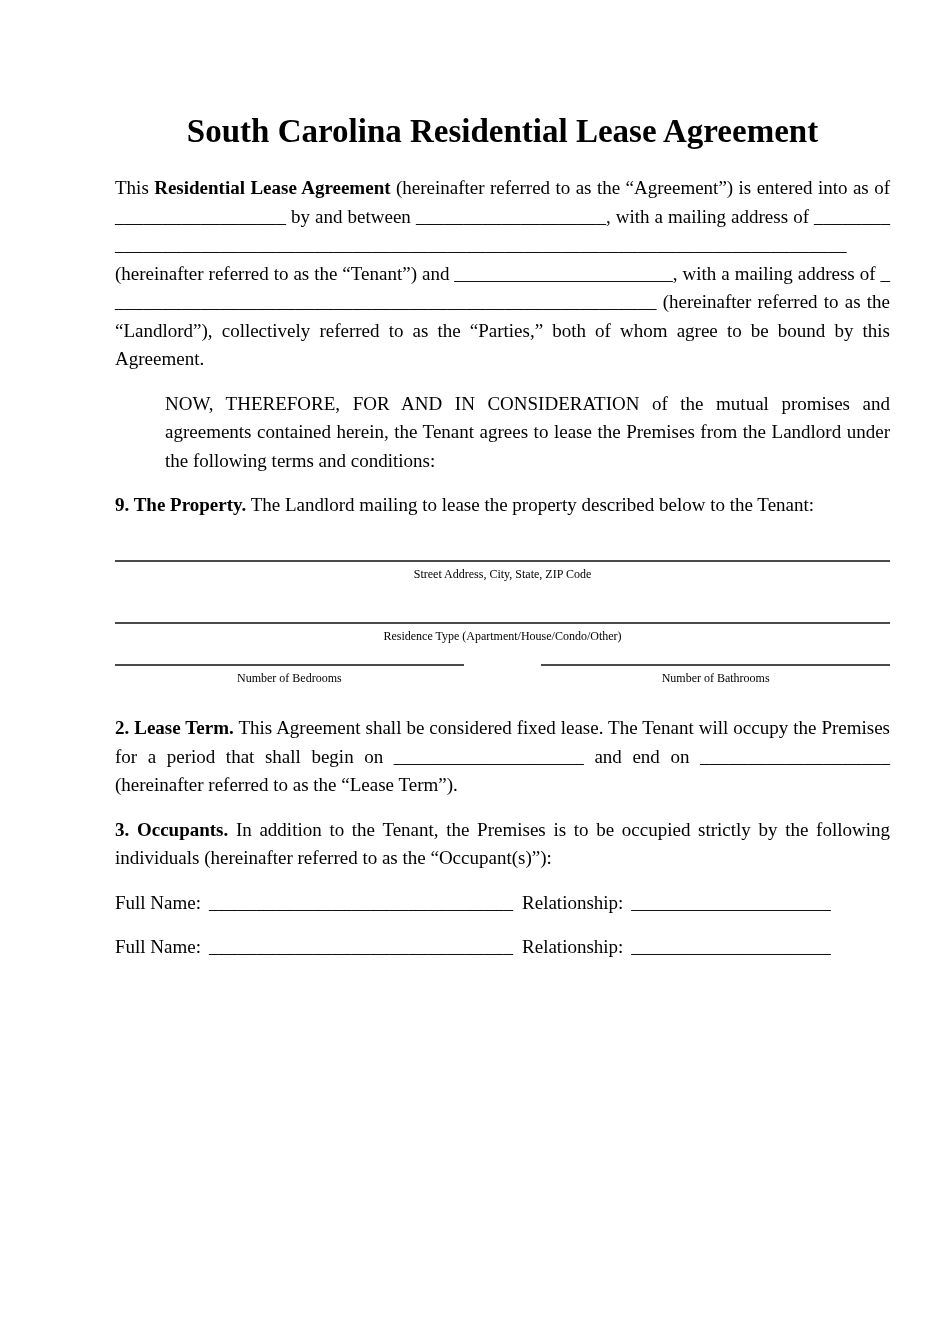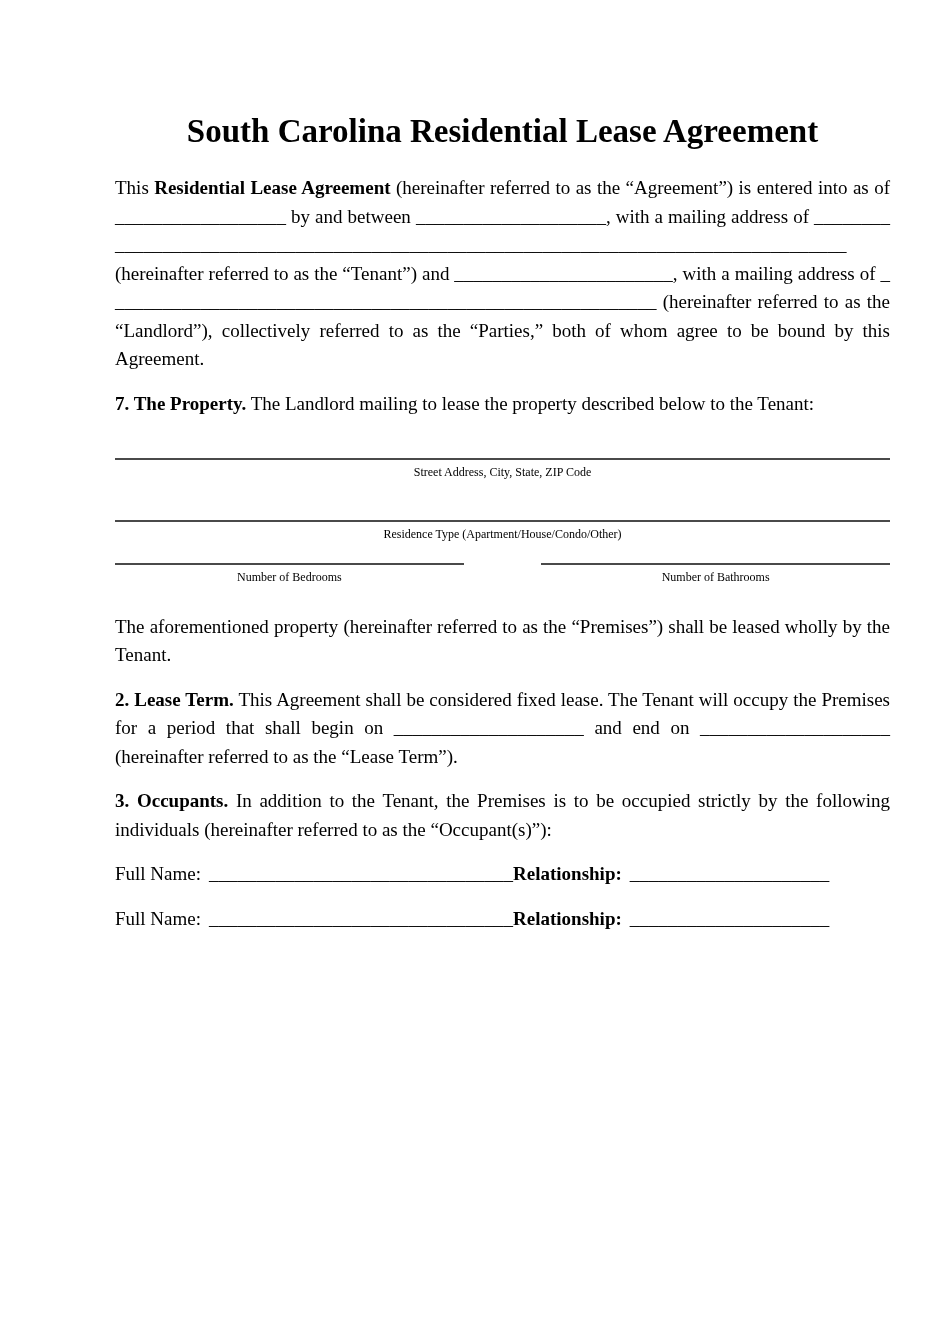--- a/index.html
+++ b/index.html
@@ -60,43 +60,44 @@
     margin-bottom: 28px;
   }
   .field-col {
     width: 45%;
   }
   .occupant-row {
     margin: 0 0 16px 0;
     white-space: nowrap;
   }
   .occupant-row .label-rel {
-    font-weight: bold;
+    margin-left: 9px;
   }
   .occupant-row .label-name {
     margin-right: 8px;
   }
   .occupant-row .label-rel {
     margin-right: 8px;
   }
 </style>
 </head>
 <body>
 
 <div class="page">
 
   <h1 class="doc-title">South Carolina Residential Lease Agreement</h1>
 
   <p class="para">
     <span>This </span><strong>Residential Lease Agreement</strong><span> (hereinafter referred to as the “Agreement”) is entered into as of </span><span class="blank">__________________</span><span> by and between </span><span class="blank">____________________</span><span>, with a mailing address of </span><span class="blank wrap">_____________________________________________________________________________________</span><span> (hereinafter referred to as the “Tenant”) and </span><span class="blank">_______________________</span><span>, with a mailing address of </span><span class="blank wrap">__________________________________________________________</span><span> (hereinafter referred to as the “Landlord”), collectively referred to as the “Parties,” both of whom agree to be bound by this Agreement.</span>
   </p>
 
+  <p class="para indent">NOW, THEREFORE, FOR AND IN CONSIDERATION of the mutual promises and agreements contained herein, the Tenant agrees to lease the Premises from the Landlord under the following terms and conditions:</p>
 
   <p class="para">
-    <strong>7. The Property.</strong><span> The Landlord mailing to lease the property described below to the Tenant:</span>
+    <strong>9. The Property.</strong><span> The Landlord mailing to lease the property described below to the Tenant:</span>
   </p>
 
   <div class="field">
     <div class="field-line"></div>
     <div class="field-caption">Street Address, City, State, ZIP Code</div>
   </div>
 
   <div class="field">
     <div class="field-line"></div>
     <div class="field-caption">Residence Type (Apartment/House/Condo/Other)</div>
@@ -106,21 +107,20 @@
     <div class="field-col">
       <div class="field-line"></div>
       <div class="field-caption">Number of Bedrooms</div>
     </div>
     <div class="field-col">
       <div class="field-line"></div>
       <div class="field-caption">Number of Bathrooms</div>
     </div>
   </div>
 
-  <p class="para">The aforementioned property (hereinafter referred to as the “Premises”) shall be leased wholly by the Tenant.</p>
 
   <p class="para">
     <strong>2. Lease Term.</strong><span> This Agreement shall be considered fixed lease. The Tenant will occupy the Premises for a period that shall begin on </span><span class="blank">____________________</span><span> and end on </span><span class="blank">____________________</span><span> (hereinafter referred to as the “Lease Term”).</span>
   </p>
 
   <p class="para">
     <strong>3. Occupants.</strong><span> In addition to the Tenant, the Premises is to be occupied strictly by the following individuals (hereinafter referred to as the “Occupant(s)”):</span>
   </p>
 
   <div class="occupant-row">

